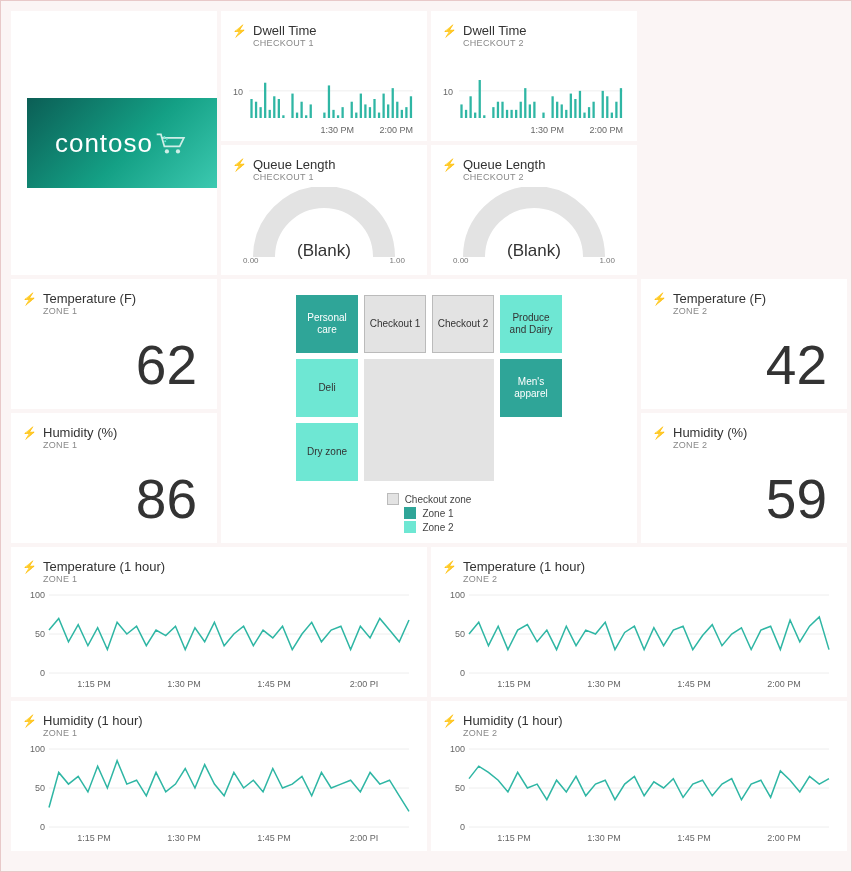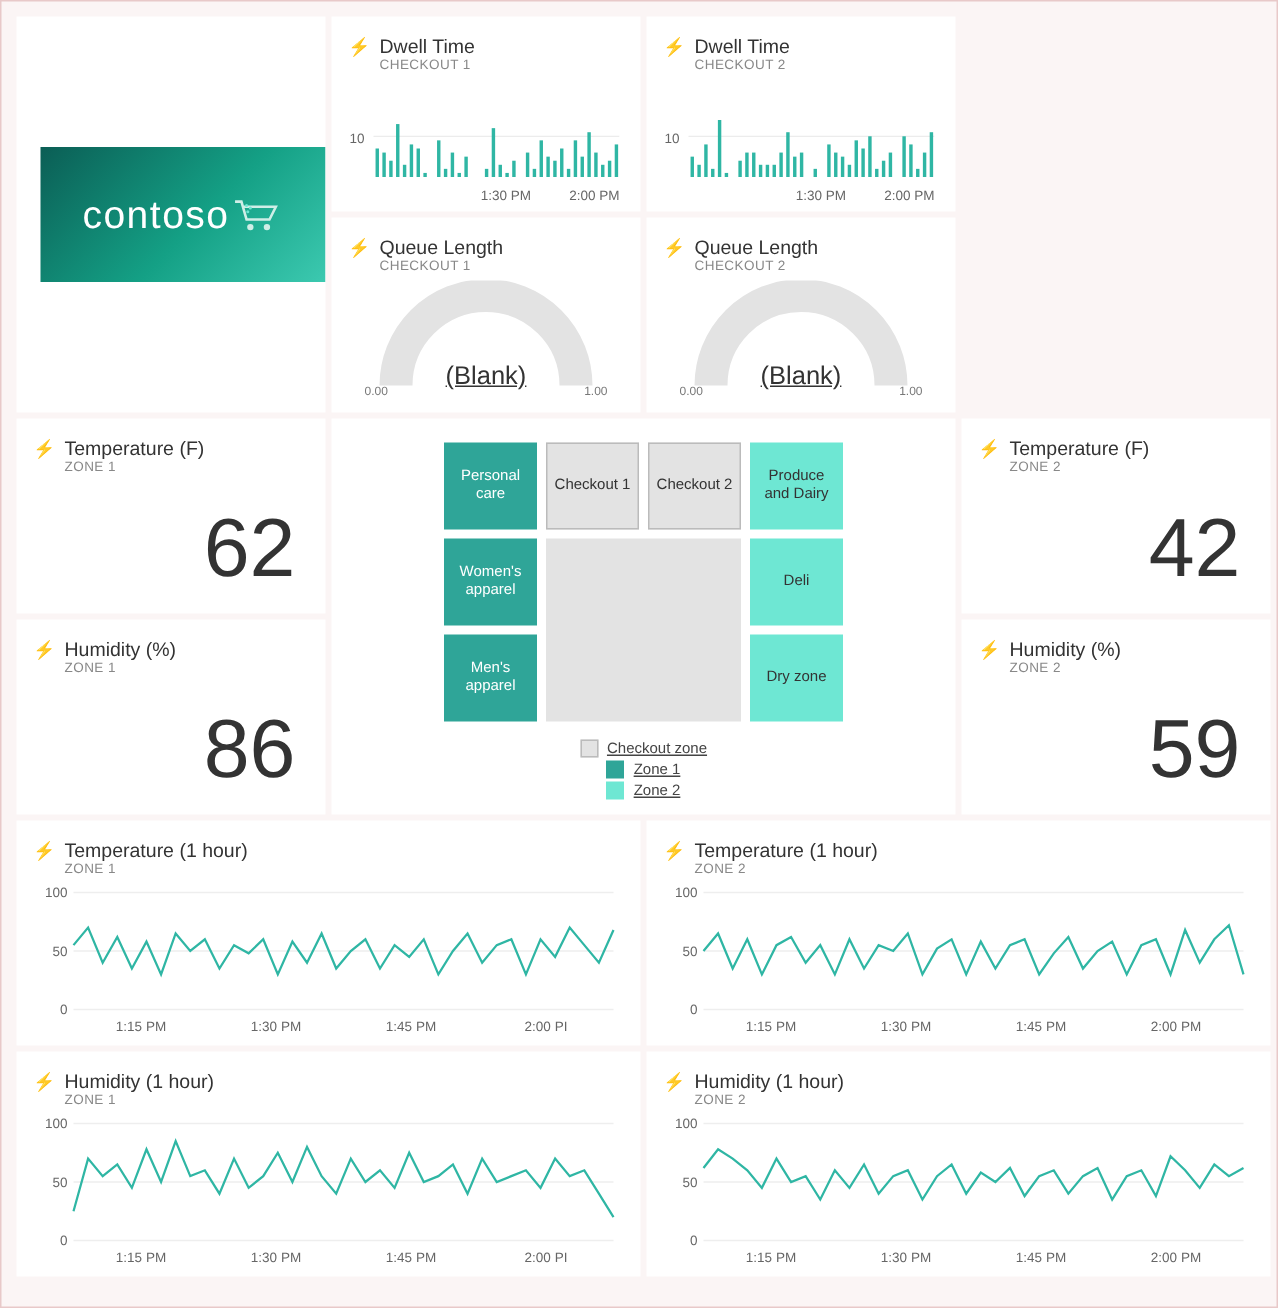--- a/index.html
+++ b/index.html
@@ -57,21 +57,21 @@
   .logo-cart {
     width: 34px; height: 24px; margin-left: 2px;
     position: relative; display: inline-block;
   }
   .logo-cart svg { overflow: visible; }
   
   .spark { position: absolute; left: 14px; right: 14px; bottom: 6px; height: 70px; }
   .spark svg { width: 100%; height: 100%; }
   .spark-lbl { position: absolute; bottom: 0; font-size: 9px; color: #666; }
   
-  .gauge-wrap { position: absolute; left: 0; right: 0; bottom: 8px; height: 80px; text-align: center; text-decoration: underline; }
+  .gauge-wrap { position: absolute; left: 0; right: 0; bottom: 8px; height: 80px; text-align: center; }
   .gauge-wrap svg { width: 150px; height: 75px; }
   .gauge-val { font-size: 17px; color: #333; }
   .gauge-end { font-size: 8px; color: #777; position: absolute; bottom: 2px; }
   
   .map-grid {
     display: grid;
     grid-template-columns: 62px 62px 62px 62px;
     grid-template-rows: 58px 58px 58px;
     gap: 6px;
     justify-content: center;
@@ -79,21 +79,21 @@
   .tile {
     display: flex; align-items: center; justify-content: center;
     text-align: center; font-size: 10px; color: #fff; padding: 4px;
     line-height: 1.2;
   }
   .z1 { background: #2fa598; }
   .z2 { background: #6ee7d3; color: #333; }
   .zc { background: #e3e3e3; color: #333; border: 1px solid #bbb; }
   .center-gap { background: #e3e3e3; grid-column: 2 / span 2; grid-row: 2 / span 2; }
   .legend { margin-top: 12px; font-size: 10px; color: #444; }
-  .legend-row { display: flex; align-items: flex-end; justify-content: center; gap: 6px; margin: 2px 0; text-decoration: underline; }
+  .legend-row { display: flex; align-items: flex-end; justify-content: center; gap: 6px; margin: 2px 0; }
   .sw { width: 12px; height: 12px; display: inline-block; }
   
   .linechart { position: absolute; left: 14px; right: 14px; bottom: 6px; top: 44px; }
   .linechart svg { width: 100%; height: 100%; }
 </style>
 </head>
 <body>
 
 <div class="grid">
 
@@ -251,21 +251,20 @@
     <div class="card-sub">ZONE 1</div>
     <div class="big-num">62</div>
   </div>
 
   <div class="card map">
     <div class="map-grid">
       <div class="tile z1">Personal care</div>
       <div class="tile zc">Checkout 1</div>
       <div class="tile zc">Checkout 2</div>
       <div class="tile z2">Produce and Dairy</div>
-      <div class="tile z1">Women's apparel</div>
       <div class="center-gap"></div>
       <div class="tile z2">Deli</div>
       <div class="tile z1">Men's apparel</div>
       <div class="tile z2">Dry zone</div>
     </div>
     <div class="legend">
       <div class="legend-row">
           <span class="sw" style="background:#e3e3e3;border:1px solid #bbb"></span>
           <span>Checkout zone</span>
         </div>

